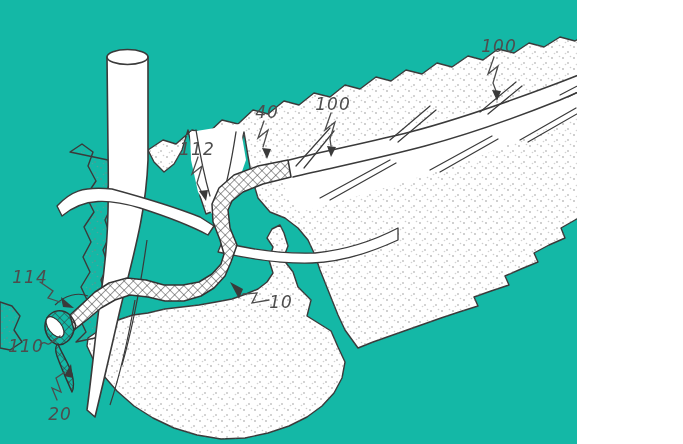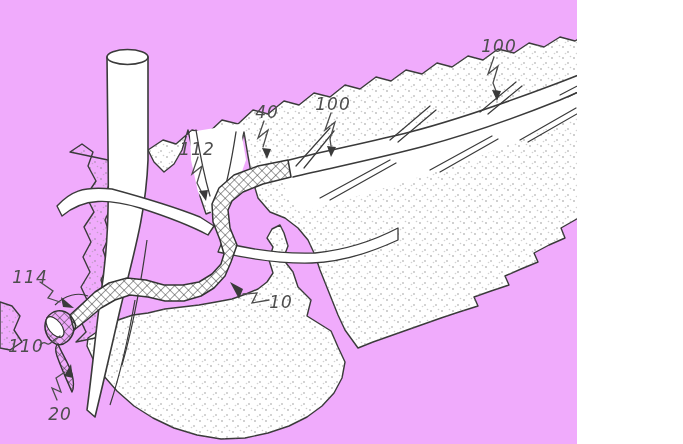--- a/index.html
+++ b/index.html
@@ -1,17 +1,17 @@
 <!DOCTYPE html>
 <html><head>
 <meta charset="utf-8">
 <style>
   html,body{margin:0;padding:0;background:#ffffff;}
   .figure-wrap{
-    width:577px;height:444px;position:relative;background:#f0abfc;
+    width:577px;height:444px;position:relative;background:#14b8a6;
     font-family:"DejaVu Sans", sans-serif;overflow:hidden;
   }
   svg{display:block}
   .ref-label{
     font-family:"DejaVu Sans", sans-serif;
     font-style:italic;
     font-size:17px;
     letter-spacing:1px;
     fill:#4d4d4d;
   }

